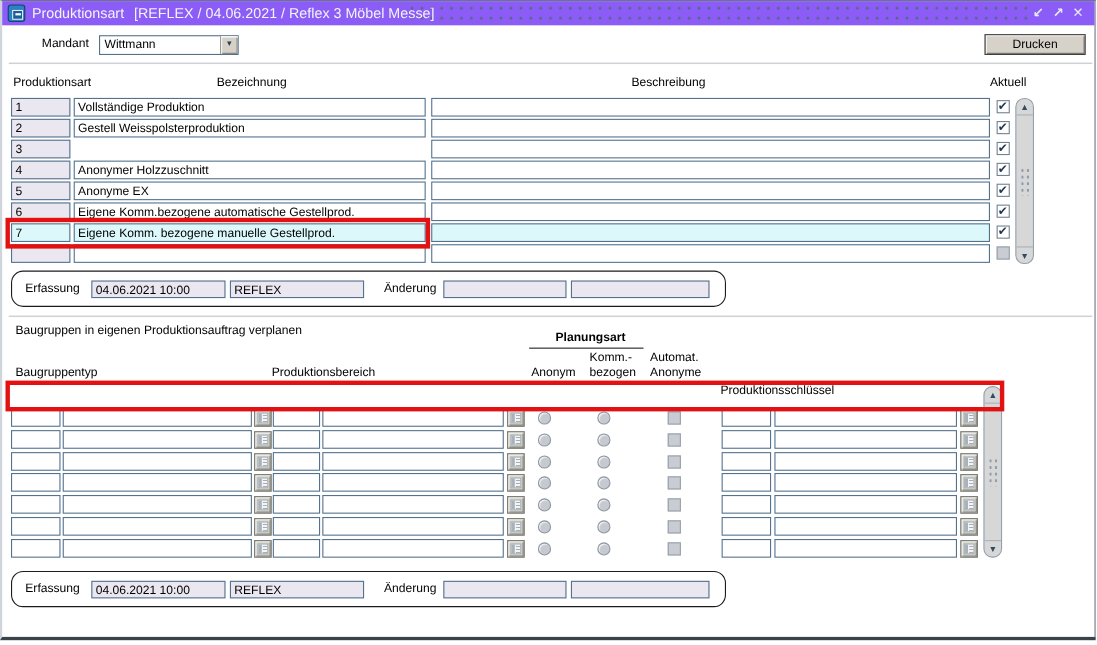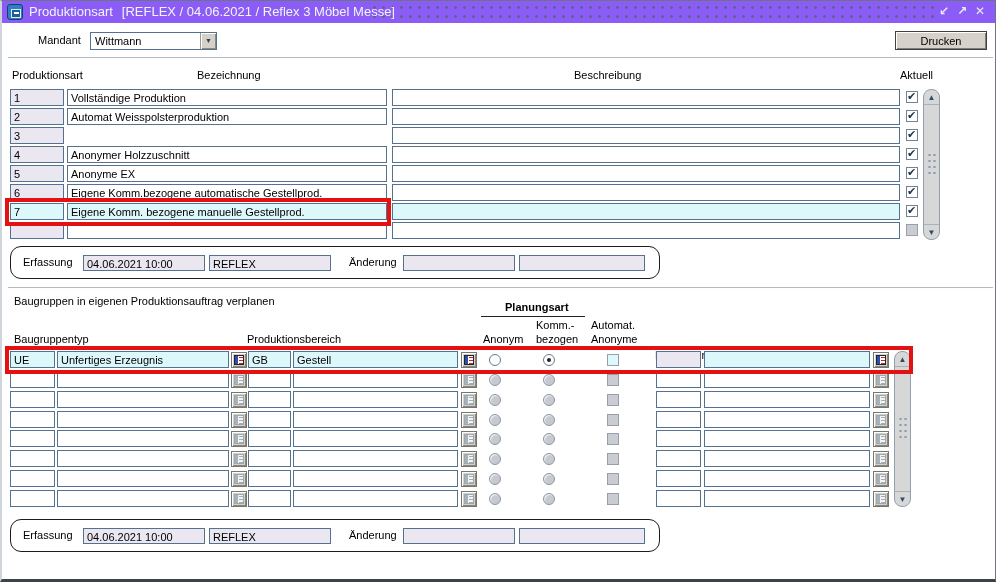--- a/index.html
+++ b/index.html
@@ -152,21 +152,21 @@
   <span class="lbl" style="left:898px; top:68px;">Aktuell</span>
 
   <div class="urow" style="top:88px;">
     <div class="fld u-nr">1</div>
     <div class="fld u-bz">Vollständige Produktion</div>
     <div class="fld u-ds"></div>
     <span class="cb u-cb checked"></span>
   </div>
   <div class="urow" style="top:107px;">
     <div class="fld u-nr">2</div>
-    <div class="fld u-bz">Automat Weisspolsterproduktion</div>
+    <div class="fld u-bz">Gestell Weisspolsterproduktion</div>
     <div class="fld u-ds"></div>
     <span class="cb u-cb checked"></span>
   </div>
   <div class="urow" style="top:126px;">
     <div class="fld u-nr">3</div>
     <div class="fld u-ds"></div>
     <span class="cb u-cb checked"></span>
   </div>
   <div class="urow" style="top:145px;">
     <div class="fld u-nr">4</div>
@@ -224,40 +224,20 @@
   <div class="hr-thin" style="left:479px; top:315px; width:104px;"></div>
   <span class="lbl" style="left:534px; top:318px;">Komm.-</span>
   <span class="lbl" style="left:534px; top:332px;">bezogen</span>
   <span class="lbl" style="left:589px; top:318px;">Automat.</span>
   <span class="lbl" style="left:589px; top:332px;">Anonyme</span>
   <span class="lbl" style="left:12px; top:332px;">Baugruppentyp</span>
   <span class="lbl" style="left:245px; top:332px;">Produktionsbereich</span>
   <span class="lbl" style="left:481px; top:332px;">Anonym</span>
   <span class="lbl" style="left:653px; top:348px;">Produktionsschlüssel</span>
 
-  <div class="lrow" style="top:350px;">
-    <div class="fld l-c1 hl">UE</div>
-    <div class="fld l-c2 hl">Unfertiges Erzeugnis</div>
-    <span class="lov l-v1 on">
-        <i class="lg"></i>
-      </span>
-    <div class="fld l-c3 hl">GB</div>
-    <div class="fld l-c4 hl">Gestell</div>
-    <span class="lov l-v2 on">
-        <i class="lg"></i>
-      </span>
-    <span class="rad l-r1 on"></span>
-    <span class="rad l-r2 checked on"></span>
-    <span class="cb2 l-ck dim onhl"></span>
-    <div class="fld l-c5 lav"></div>
-    <div class="fld l-c6 hl"></div>
-    <span class="lov l-v3 on">
-        <i class="lg"></i>
-      </span>
-  </div>
   <div class="lrow" style="top:370px;">
     <div class="fld l-c1"></div>
     <div class="fld l-c2"></div>
     <span class="lov l-v1">
         <i class="lg"></i>
       </span>
     <div class="fld l-c3"></div>
     <div class="fld l-c4"></div>
     <span class="lov l-v2">
         <i class="lg"></i>

